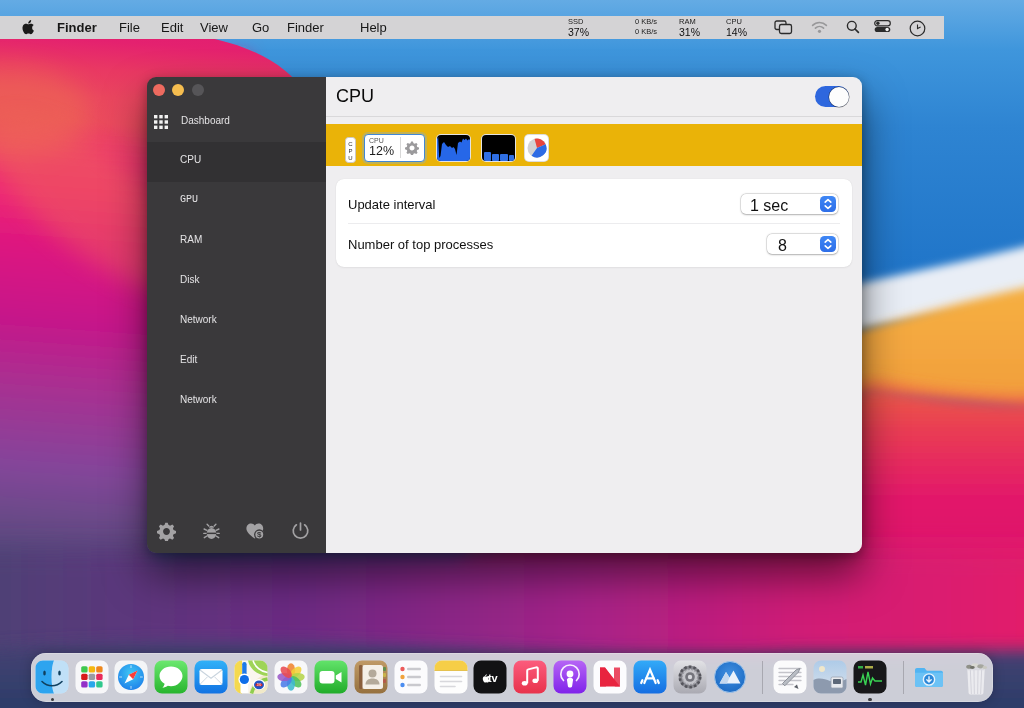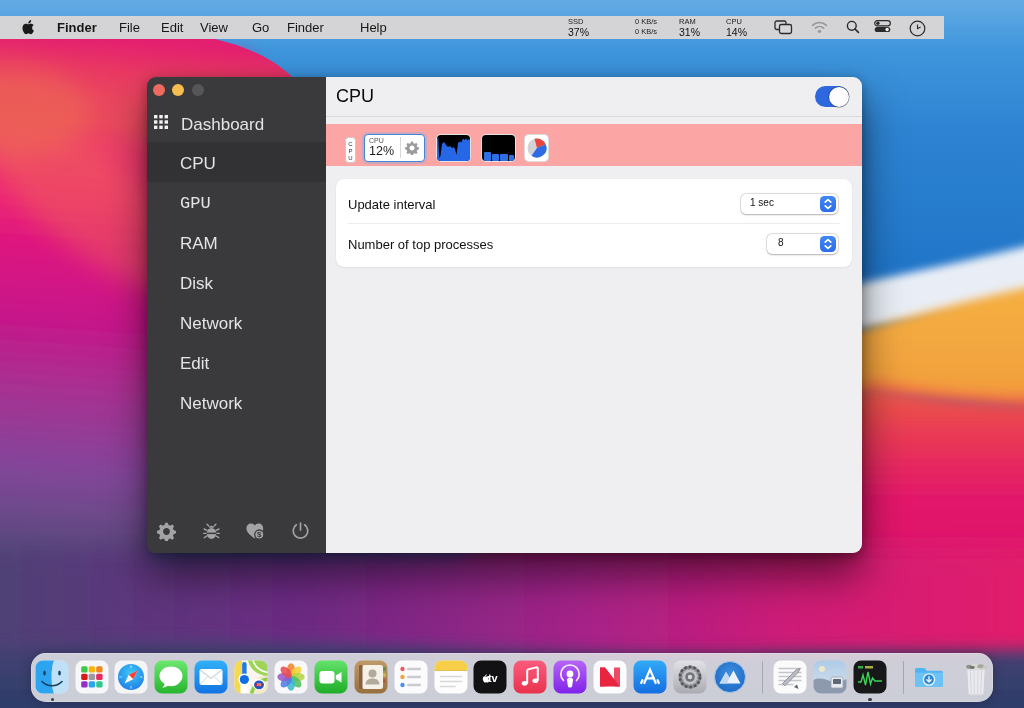--- a/index.html
+++ b/index.html
@@ -16,31 +16,31 @@
 .stat2 { position:absolute; text-align:left; line-height:1; top:2px; }
 .stat2 .l1 { font-size:7.5px; color:#222; }
 .stat2 .l2 { font-size:10.5px; color:#111; margin-top:1.5px; }
 .mic { position:absolute; top:4px; }
 
 
 #win { position:absolute; left:147px; top:77px; width:715px; height:476px; border-radius:9px; overflow:hidden; display:flex; box-shadow:0 22px 42px rgba(0,0,0,0.55), 0 3px 12px rgba(0,0,0,0.32); }
 #sidebar { width:179px; background:#3a393b; position:relative; flex:none; }
 .dot { position:absolute; width:12px; height:12px; border-radius:6px; top:7px; }
 #sbsel { position:absolute; left:0; top:65px; width:179px; height:40px; background:#323133; }
-.sbitem { position:absolute; left:33px; font-size:17px; color:#e4e3e5; }
+.sbitem { position:absolute; left:33px; font-size:10px; color:#e4e3e5; }
 #dashrow { position:absolute; left:7px; top:36px; width:172px; height:18px; }
 #gridicon { position:absolute; left:0; top:2px; }
 #sbicons { position:absolute; bottom:0; left:0; width:179px; height:44px; }
 #content { flex:1; background:#efeef0; position:relative; }
 #ctitle { position:absolute; left:10px; top:9px; font-size:18px; color:#0a0a0a; }
 #cdiv { position:absolute; left:0; top:39px; width:100%; height:1px; background:#d9d8da; }
-#wband { position:absolute; left:0; top:47px; width:100%; height:42px; background:#fca5a5; }
+#wband { position:absolute; left:0; top:47px; width:100%; height:42px; background:#eab308; }
 #card { position:absolute; left:10px; top:102px; width:516px; height:88px; background:#ffffff; border-radius:8px; box-shadow:0 0 1px rgba(0,0,0,0.12), 0 1px 2px rgba(0,0,0,0.05); }
 .rowlab { position:absolute; left:12px; font-size:13px; color:#111; }
-.pop { position:absolute; background:#fff; border-radius:5px; box-shadow:0 0 0 0.5px rgba(0,0,0,0.15), 0 0.5px 2px rgba(0,0,0,0.25); font-size:10px; color:#111; }
+.pop { position:absolute; background:#fff; border-radius:5px; box-shadow:0 0 0 0.5px rgba(0,0,0,0.15), 0 0.5px 2px rgba(0,0,0,0.25); font-size:16px; color:#111; }
 .stepper { position:absolute; width:16px; height:16px; border-radius:4.5px; background:linear-gradient(#3f87f5,#2e6ee8); }
 
 #toggle { position:absolute; left:489px; top:9px; width:34px; height:21px; border-radius:11px; background:#2e67de; }
 #knob { position:absolute; right:0px; top:0.5px; width:20px; height:20px; border-radius:10px; background:#fdfdfd; box-shadow:0 0 0 0.5px rgba(0,0,0,0.55); }
 
 
 #dock { position:absolute; left:31px; top:653px; width:962px; height:49px; border-radius:15px; background:rgba(228,227,231,0.87); box-shadow:inset 0 0 0 0.5px rgba(255,255,255,0.45), 0 0 12px rgba(0,0,0,0.22); }
 .dicon { position:absolute; top:7px; width:34px; height:34px; }
 .dsep { position:absolute; top:8px; width:1px; height:33px; background:rgba(0,0,0,0.18); }
 .ddot { position:absolute; top:44.5px; width:3.5px; height:3.5px; border-radius:2px; background:#3c3c3e; }

